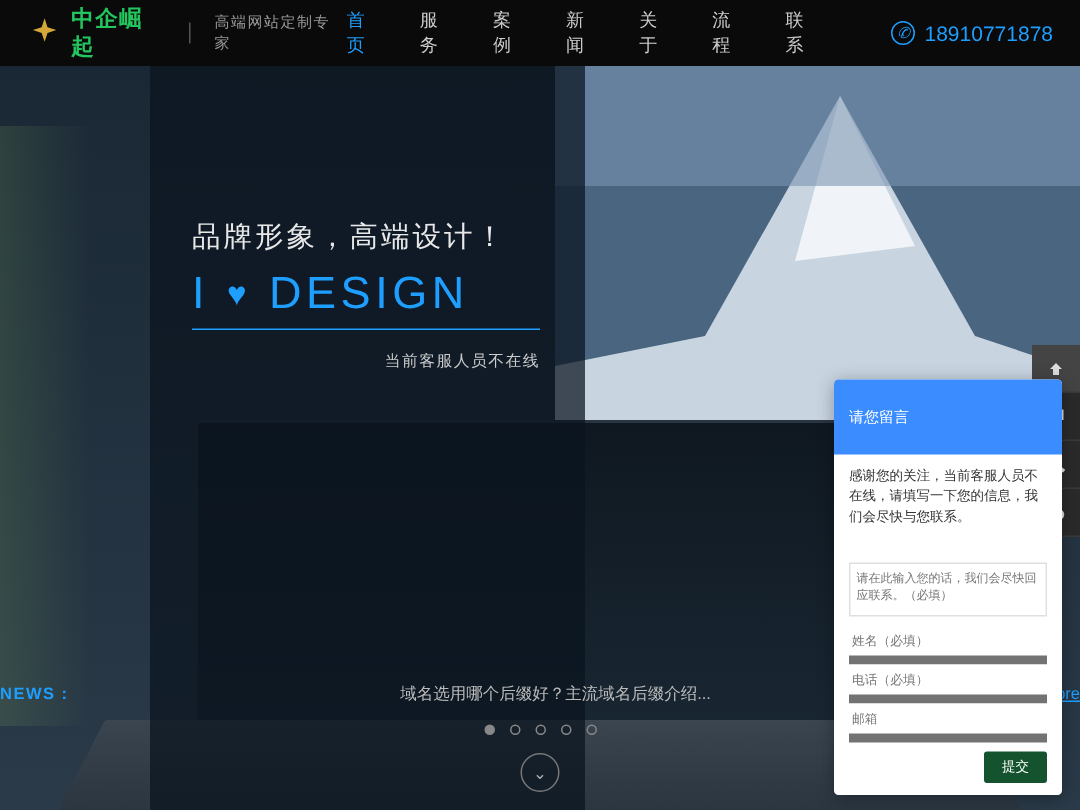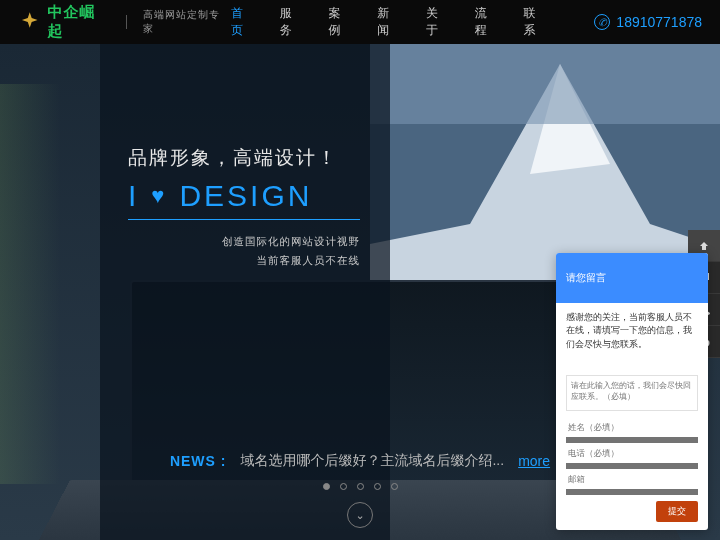--- a/index.html
+++ b/index.html
@@ -22,37 +22,37 @@
 .bg-left{position:absolute;left:0;top:40px;width:60px;height:400px;background:linear-gradient(90deg,rgba(150,200,100,0.15),transparent)}
 .bg-right{position:absolute;right:-20px;top:40px;width:140px;height:180px;background:radial-gradient(circle at 70% 40%,rgba(200,220,80,0.25),transparent 60%)}
 .laptop{position:absolute;bottom:-40px;left:50%;transform:translateX(-50%);width:580px;height:300px}
 .laptop-screen{position:absolute;top:0;left:60px;right:60px;height:230px;background:linear-gradient(180deg,#0f1820,#1a2835);border:2px solid #2a3542;border-radius:4px 4px 0 0}
 .laptop-base{position:absolute;bottom:0;left:0;right:0;height:100px;background:linear-gradient(180deg,#3a4550,#2a3540);border-radius:2px;transform:perspective(800px) rotateX(55deg);transform-origin:top}
 .overlay{position:absolute;top:0;left:100px;width:290px;height:100%;background:rgba(10,20,30,0.72);padding:101px 30px 0 28px}
 .hero-title{color:#e8e8e8;font-size:19px;letter-spacing:2px;margin-bottom:8px}
 .hero-design{color:#1e9fff;font-size:30px;letter-spacing:3px;font-weight:300;display:flex;align-items:center;gap:12px}
 .hero-line{height:1px;background:#1e9fff;margin:6px 0 12px 0}
 .hero-sub{color:#ccc;font-size:10.5px;text-align:right;letter-spacing:1px;line-height:1.8}
-.news-bar{position:absolute;bottom:70px;left:0;right:0;display:flex;align-items:center;justify-content:center;gap:14px;color:#bbb;font-size:14px}
+.news-bar{position:absolute;bottom:70px;left:0;right:0;display:flex;align-items:center;justify-content:space-between;gap:14px;color:#bbb;font-size:11px}
 .news-label{color:#1e9fff;font-weight:600;letter-spacing:1px}
 .news-more{color:#1e9fff;text-decoration:underline;cursor:pointer}
 .dots{position:absolute;bottom:50px;left:0;right:0;display:flex;justify-content:center;gap:10px}
 .dot{width:7px;height:7px;border:1px solid #888;border-radius:50%}
 .dot.active{background:#888}
 .scroll-btn{position:absolute;bottom:12px;left:50%;transform:translateX(-50%);width:26px;height:26px;border:1px solid #777;border-radius:50%;display:flex;align-items:center;justify-content:center;cursor:pointer;color:#aaa;font-size:11px}
 .side-tools{position:absolute;right:0;top:230px;z-index:20}
 .side-btn{width:32px;height:32px;background:#2a2a2a;display:flex;align-items:center;justify-content:center;color:#ddd;cursor:pointer;border-bottom:1px solid #3a3a3a}
 .side-btn:first-child{background:#444}
 .chat-widget{position:absolute;right:12px;bottom:10px;width:152px;background:#fff;border-radius:3px;box-shadow:0 2px 12px rgba(0,0,0,0.3);z-index:30;font-size:9px}
 .chat-header{background:#3b8cff;color:#fff;padding:18px 10px;border-radius:3px 3px 0 0;font-size:10px}
 .chat-body{padding:8px 10px}
 .chat-greeting{color:#333;font-size:9px;line-height:1.5;margin-bottom:24px}
 .chat-textarea{width:100%;height:36px;border:1px solid #e0e0e0;font-size:8px;color:#aaa;padding:4px;margin-bottom:4px;resize:none}
 .chat-input{width:100%;border:none;border-bottom:6px solid #737373;padding:5px 2px;font-size:8.5px;color:#999}
-.chat-submit{background:#c2410c;color:#fff;border:none;padding:4px 12px;font-size:9px;float:right;margin-top:6px;cursor:pointer;border-radius:2px}
+.chat-submit{background:#14532d;color:#fff;border:none;padding:4px 12px;font-size:9px;float:right;margin-top:6px;cursor:pointer;border-radius:2px}
 .heart{color:#1e9fff;font-size:22px}
 </style>
 </head>
 <body>
 
 <div class="header">
   <div class="logo-wrap">
     <svg class="logo-icon" viewBox="0 0 24 24">
         <path fill="#d4a838" d="M12 2l-2 6-6 2 6 2 2 6 2-6 6-2-6-2z"></path>
       </svg>
@@ -92,21 +92,20 @@
   </div>
   <div class="overlay">
     <div class="hero-title">品牌形象，高端设计！</div>
     <div class="hero-design">
       <span>I</span>
       <span class="heart">♥</span>
       <span>DESIGN</span>
     </div>
     <div class="hero-line"></div>
     <div class="hero-sub">
-      <div>创造国际化的网站设计视野</div>
       <div>当前客服人员不在线</div>
     </div>
   </div>
 
   <div class="news-bar">
     <span class="news-label">NEWS :</span>
     <span>域名选用哪个后缀好？主流域名后缀介绍...</span>
     <span class="news-more">more</span>
   </div>
 

